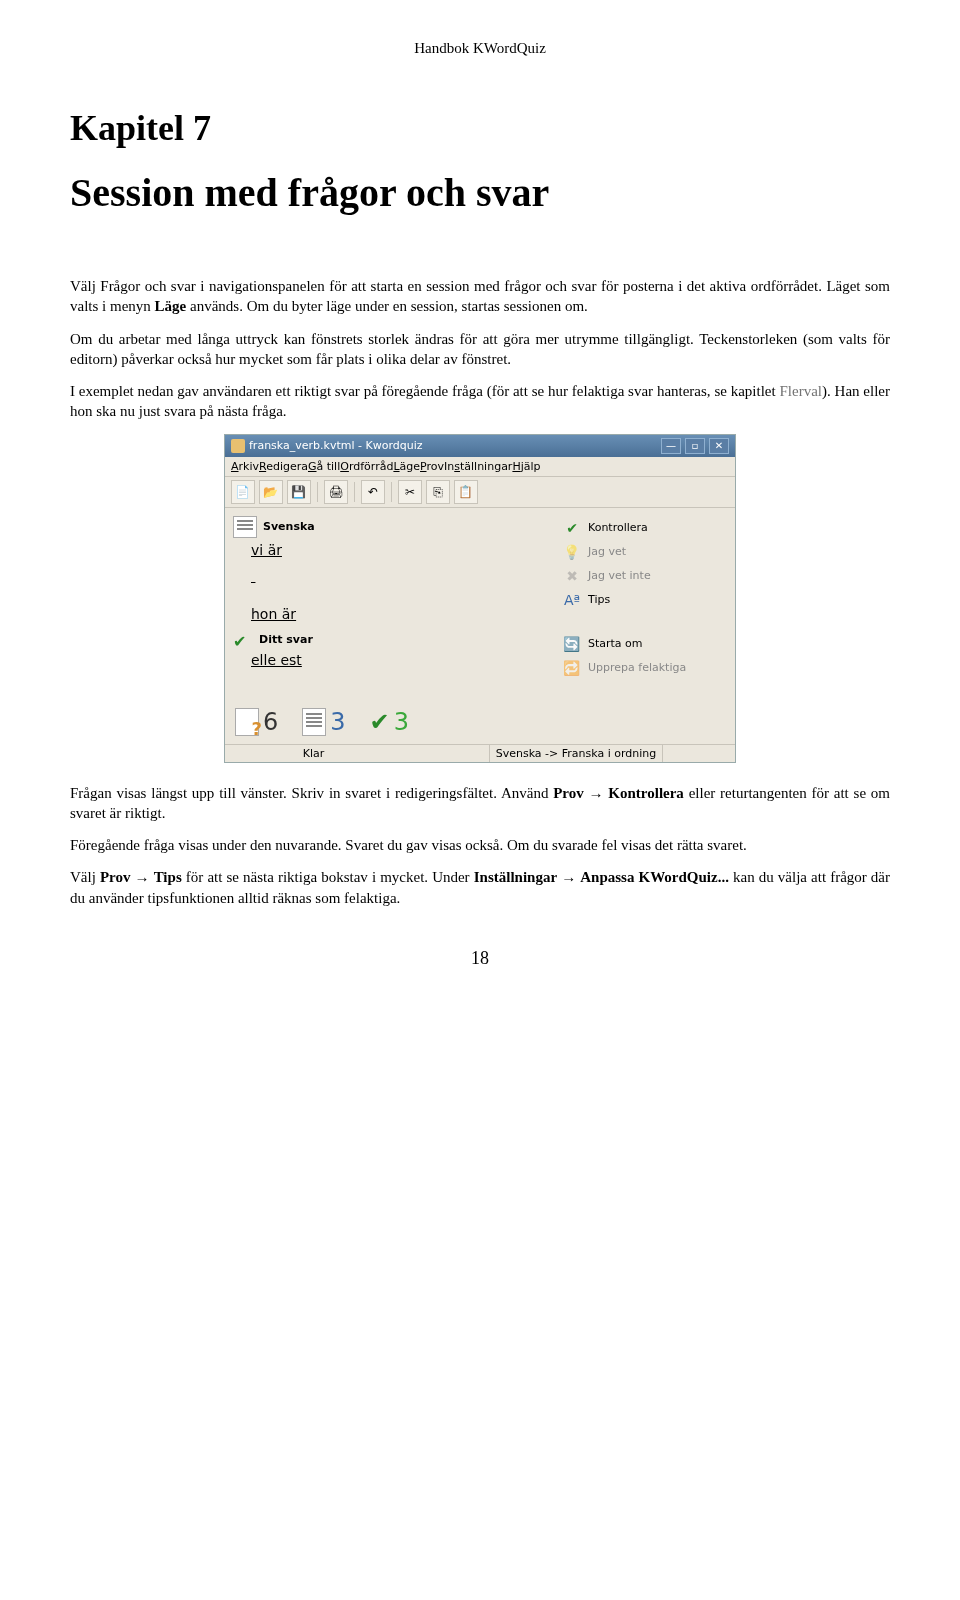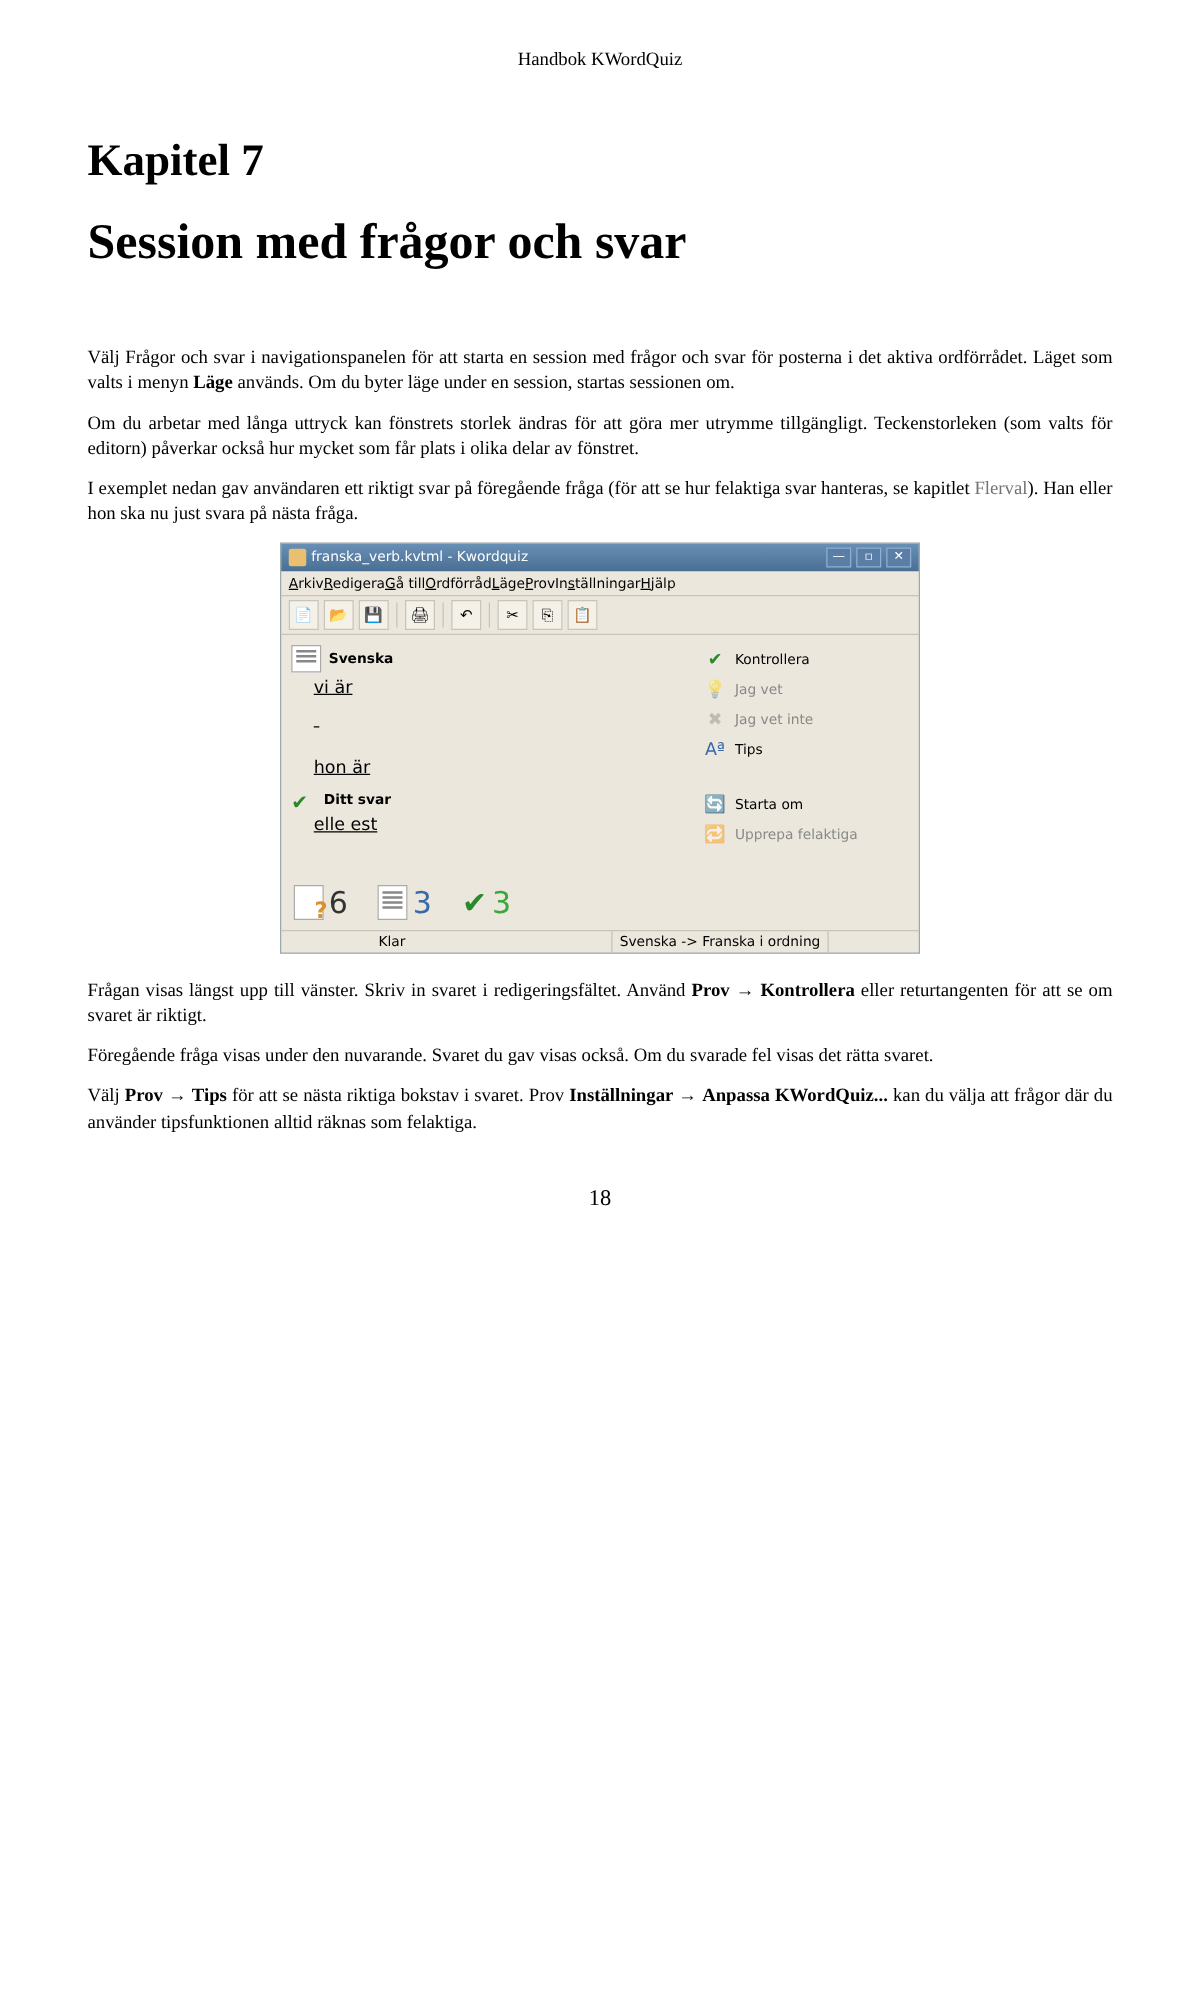--- a/index.html
+++ b/index.html
@@ -279,16 +279,16 @@
     <div>Klar</div>
     <div>Svenska -&gt; Franska i ordning</div>
   </div>
 </div>
 
 <p class="body">
   <span>Frågan visas längst upp till vänster. Skriv in svaret i redigeringsfältet. Använd </span><b>Prov</b><span> → </span><b>Kontrollera</b><span> eller returtangenten för att se om svaret är riktigt.</span>
 </p>
 <p class="body">Föregående fråga visas under den nuvarande. Svaret du gav visas också. Om du svarade fel visas det rätta svaret.</p>
 <p class="body">
-  <span>Välj </span><b>Prov</b><span> → </span><b>Tips</b><span> för att se nästa riktiga bokstav i svaret. Prov </span><b>Inställningar</b><span> → </span><b>Anpassa KWordQuiz...</b><span> kan du välja att frågor där du använder tipsfunktionen alltid räknas som felaktiga.</span>
+  <span>Välj </span><b>Prov</b><span> → </span><b>Tips</b><span> för att se nästa riktiga bokstav i mycket. Under </span><b>Inställningar</b><span> → </span><b>Anpassa KWordQuiz...</b><span> kan du välja att frågor där du använder tipsfunktionen alltid räknas som felaktiga.</span>
 </p>
 
 <div class="page-num">18</div>
 
 </body></html>

